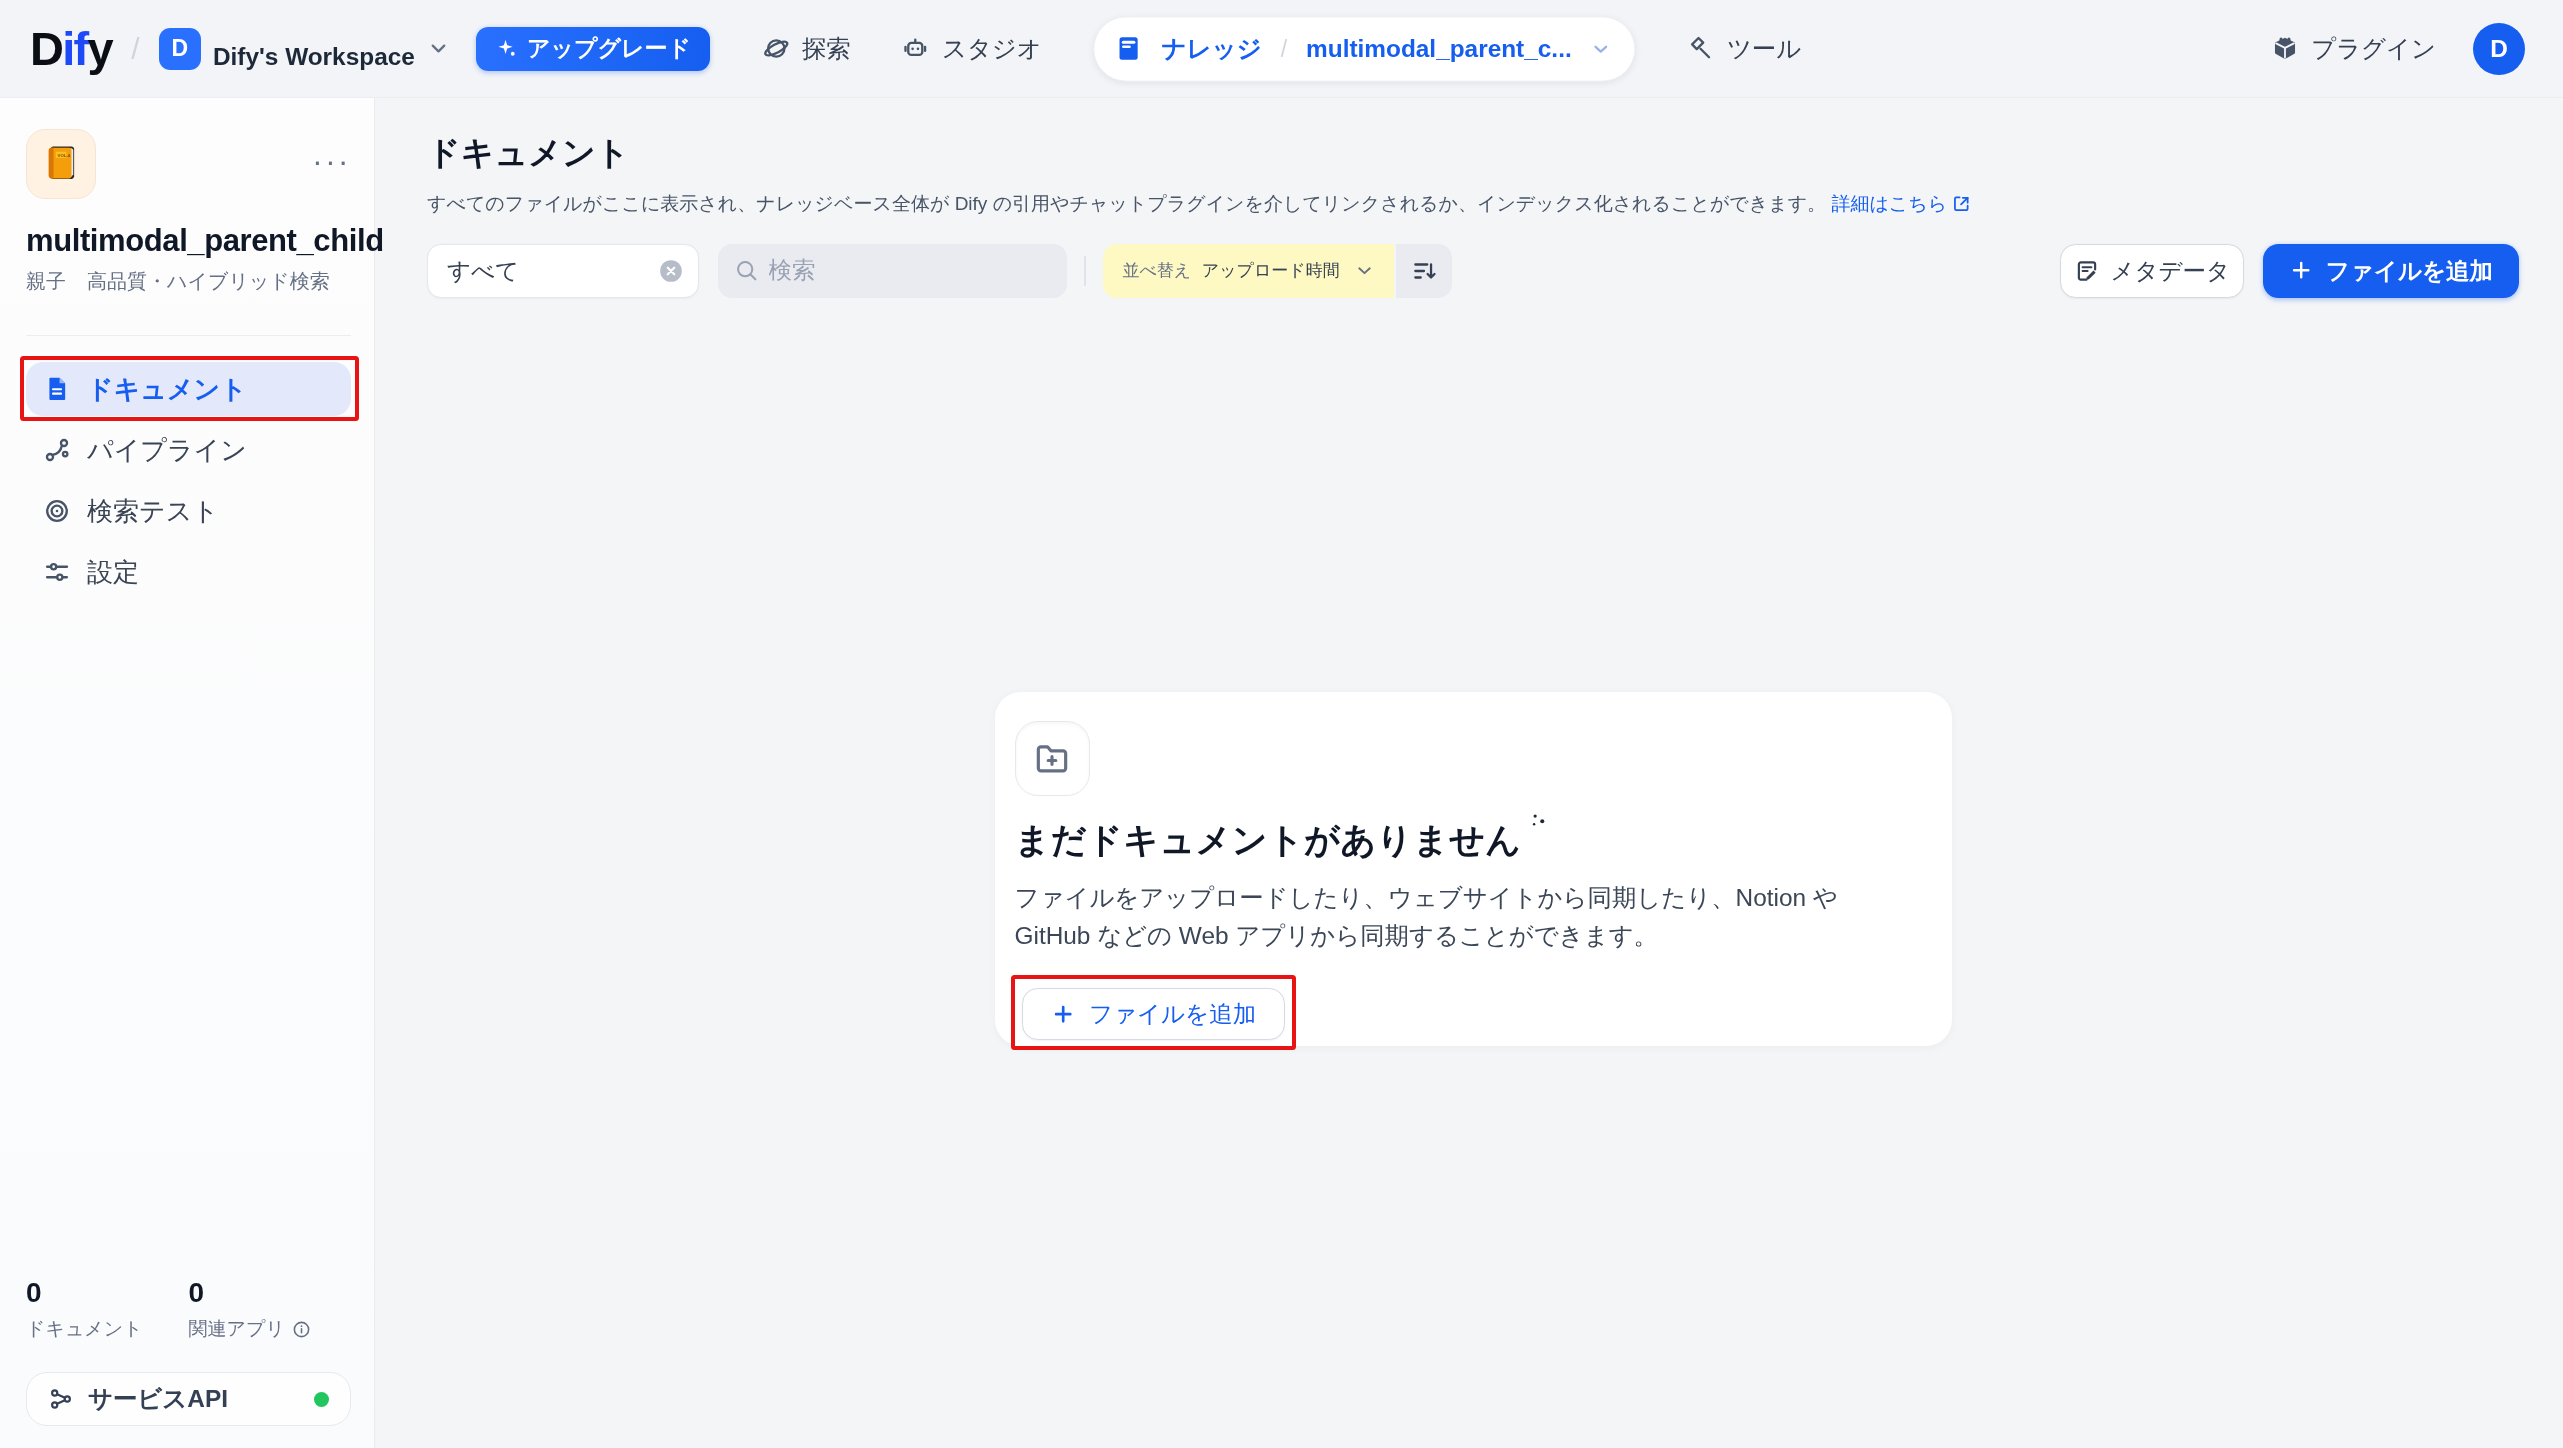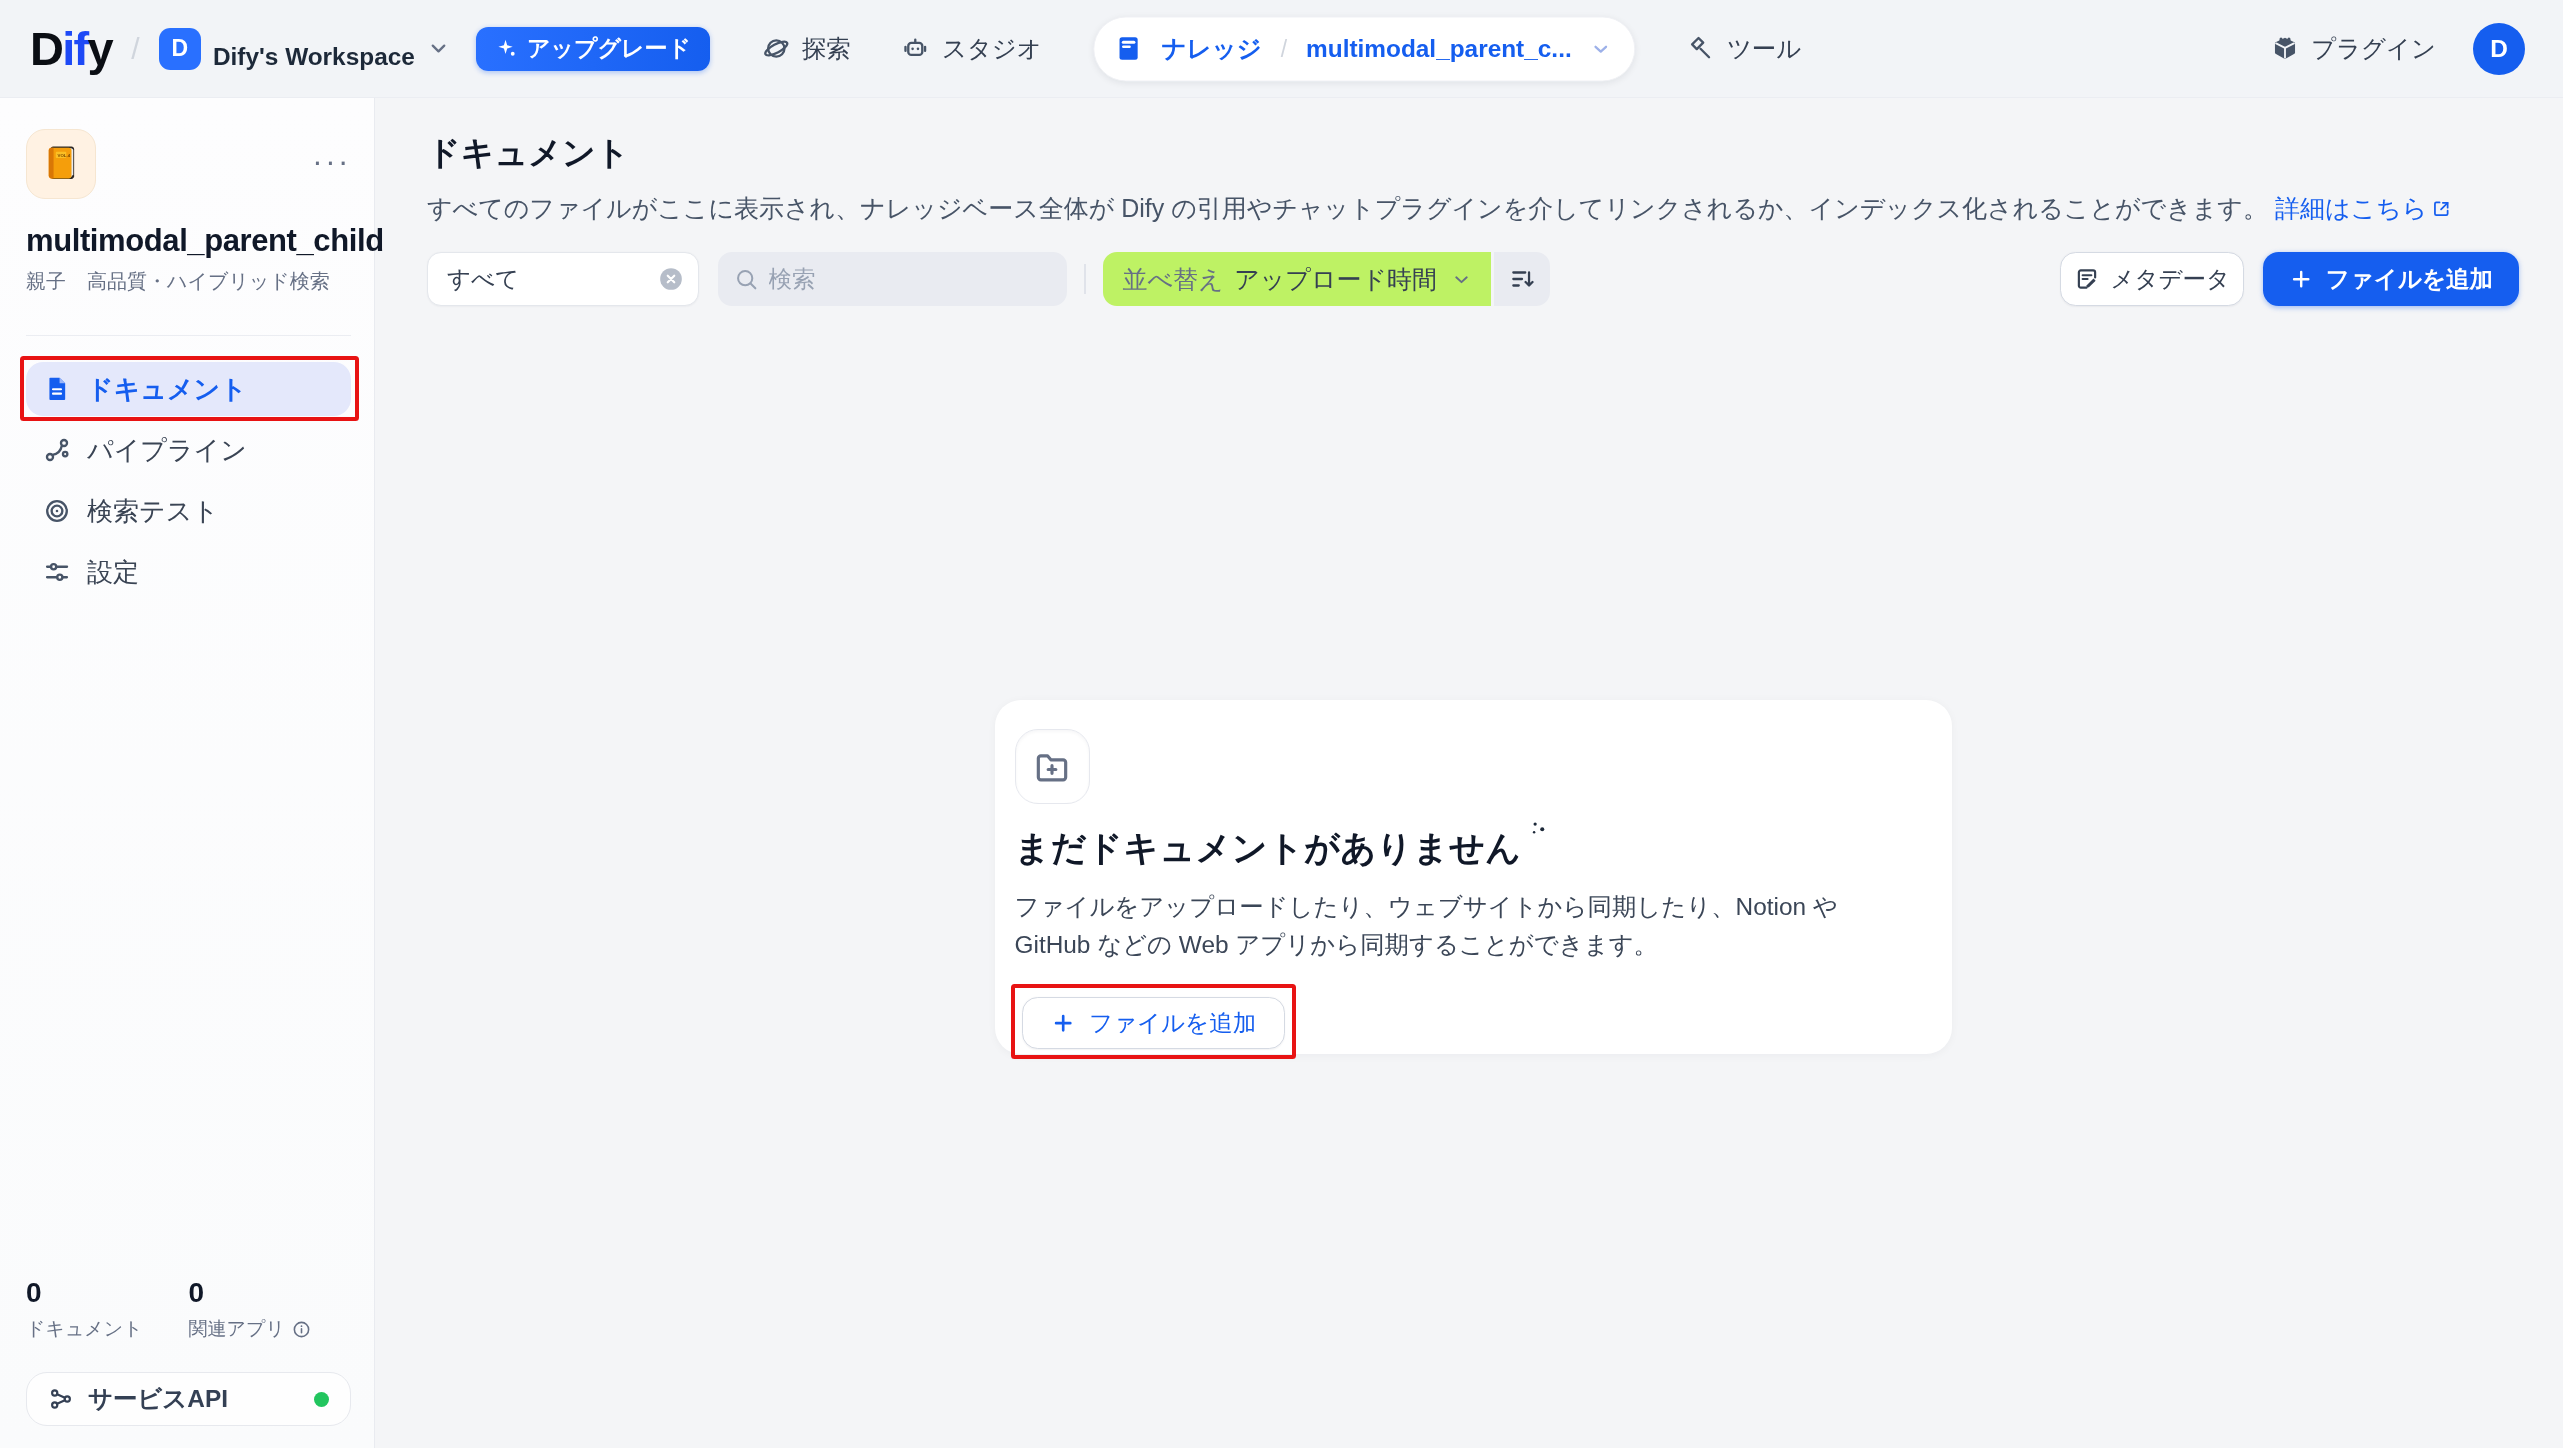--- a/index.html
+++ b/index.html
@@ -117,21 +117,21 @@
     border: 1.3px solid #e7e9ee; background: rgba(255,255,255,.7);
     display: flex; align-items: center; gap: 14px; padding: 0 21px;
     font-size: 24.4px; font-weight: 600; color: #344054;
   }
   .api-pill svg { width: 26px; height: 26px; color: #344054; }
   .dot-green { margin-left: auto; width: 15px; height: 15px; border-radius: 50%; background: #22c55e; }
 
   
   .main { flex: 1; background: #f4f5f7; padding: 33px 44px 0 52px; min-width: 0; }
   .page-title { font-size: 33px; font-weight: 600; color: #101828; }
-  .page-desc { margin-top: 14px; font-size: 25px; color: #475467; line-height: 1.45; }
+  .page-desc { margin-top: 14px; font-size: 19px; color: #475467; line-height: 1.45; }
   .learn-more { color: #155eef; text-decoration: none; display: inline-flex; align-items: center; gap: 3.5px; }
   .learn-more svg { width: 21px; height: 21px; }
 
   .filter-row { margin-top: 26px; display: flex; align-items: center; }
   .scope-pill {
     width: 272px; height: 54px; background: #fff; border: 0.9px solid #e4e7ec; border-radius: 14px;
     display: flex; align-items: center; justify-content: space-between; padding: 0 14px 0 19px;
     font-size: 23.5px; color: #354052; cursor: pointer; box-shadow: 0 0.9px 1.7px rgba(16,24,40,.04);
   }
   .scope-pill .xc { width: 26px; height: 26px; cursor: pointer; }
@@ -141,22 +141,22 @@
   }
   .search-box svg { width: 24.4px; height: 24.4px; color: #98a2b3; flex: 0 0 24.4px; }
   .search-box input {
     border: none; outline: none; background: transparent; width: 100%;
     font-size: 23.5px; color: #354052; font-family: inherit;
   }
   .search-box input::placeholder { color: #98a2b3; }
   .vr { margin: 0 17.4px; width: 1.7px; height: 30px; background: #e0e3ea; }
   .sort-group { display: flex; align-items: stretch; height: 54px; border-radius: 14px; overflow: hidden; }
   .sort-dd {
-    background: #bef264; display: flex; align-items: center; gap: 10.5px; padding: 0 19px; cursor: pointer;
-    font-size: 25px;
+    background: #fef9c3; display: flex; align-items: center; gap: 10.5px; padding: 0 19px; cursor: pointer;
+    font-size: 17px;
   }
   .sort-label { color: #667085; }
   .sort-value { color: #354052; }
   .sort-dd .chev { width: 21px; height: 21px; color: #667085; margin-left: 3.5px; }
   .sort-sep { width: 2.6px; background: #f4f5f7; }
   .sort-order {
     width: 56px; background: #e9ebf1; border: none; cursor: pointer;
     display: flex; align-items: center; justify-content: center;
   }
   .sort-order svg { width: 26px; height: 26px; color: #354052; }

